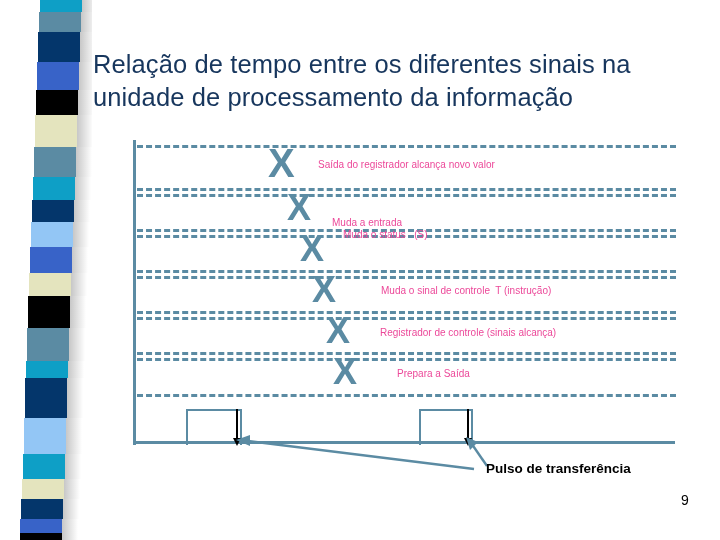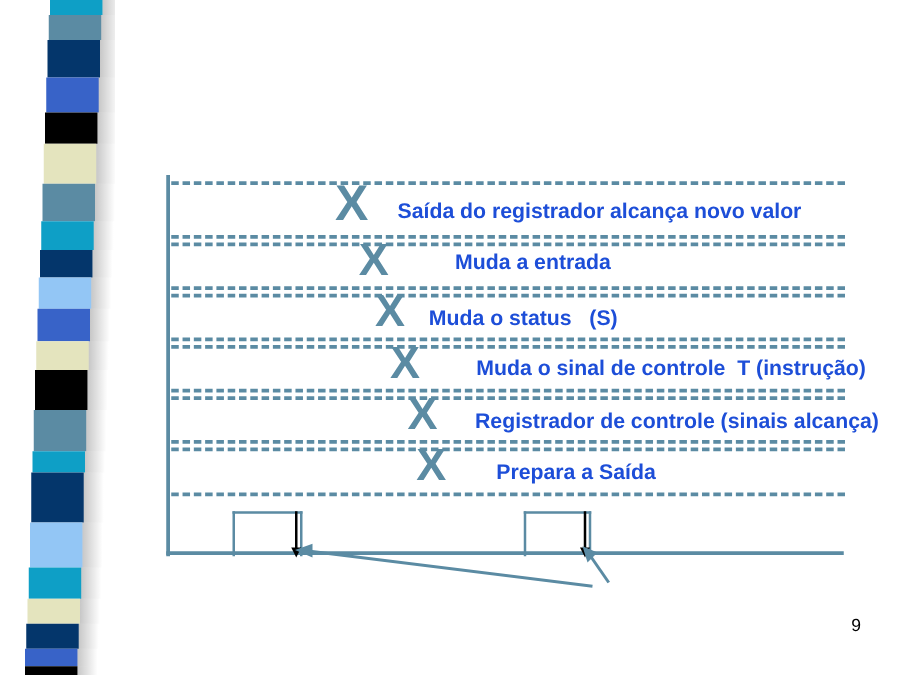--- a/index.html
+++ b/index.html
@@ -86,25 +86,25 @@
   .xmark {
     position: absolute;
     color: #5b8ba3;
     font-weight: bold;
     font-family: "Liberation Sans", sans-serif;
     line-height: 1;
     user-select: none;
   }
   .row-label {
     position: absolute;
-    color: #1d4ed8;
-    font-weight: bold;
+    color: #ec4899;
+    font-weight: normal;
     font-family: "Liberation Sans", sans-serif;
     white-space: pre;
-    font-size: 17px;
+    font-size: 10px;
   }
 
   
   .pulse {
     position: absolute;
     border-left: 2px solid #5b8ba3;
     border-top: 2px solid #5b8ba3;
     border-right: 2px solid #5b8ba3;
     border-bottom: 0;
   }
@@ -200,37 +200,38 @@
       <div class="stripe-block" style="top: 479px; height: 20px; left: 22px; width: 42px; background: rgb(228, 228, 190);"></div>
       <div class="stripe-shadow" style="left: 64px; top: 479px; height: 20px;"></div>
       <div class="stripe-block" style="top: 499px; height: 20px; left: 21px; width: 42px; background: rgb(4, 54, 107);"></div>
       <div class="stripe-shadow" style="left: 63px; top: 499px; height: 20px;"></div>
       <div class="stripe-block" style="top: 519px; height: 14px; left: 20px; width: 42px; background: rgb(56, 99, 200);"></div>
       <div class="stripe-shadow" style="left: 62px; top: 519px; height: 14px;"></div>
       <div class="stripe-block" style="top: 533px; height: 7px; left: 20px; width: 42px; background: rgb(0, 0, 0);"></div>
       <div class="stripe-shadow" style="left: 62px; top: 533px; height: 7px;"></div>
     </div>
 
+  <div id="title">Relação de tempo entre os diferentes sinais na unidade de processamento da informação</div>
 
   <div id="diagram">
     <div class="axis-v"></div>
     <div class="axis-h"></div>
     <div id="signal-rows">
         <div class="dashline" style="left: 137px; width: 539px; top: 145px;"></div>
         <div class="dashline" style="left: 137px; width: 539px; top: 188px;"></div>
         <div class="xmark" style="font-size: 40px; left: 268px; top: 142.5px;">X</div>
         <div class="row-label" style="left: 318px; top: 159px;">Saída do registrador alcança novo valor</div>
         <div class="dashline" style="left: 137px; width: 539px; top: 194px;"></div>
         <div class="dashline" style="left: 137px; width: 539px; top: 229px;"></div>
         <div class="xmark" style="font-size: 36px; left: 287px; top: 189.9px;">X</div>
-        <div class="row-label" style="left: 332px; top: 200px; margin-left: 32px;">Muda a entrada</div>
+        <div class="row-label" style="left: 332px; top: 217px;">Muda a entrada</div>
         <div class="dashline" style="left: 137px; width: 539px; top: 235px;"></div>
         <div class="dashline" style="left: 137px; width: 539px; top: 270px;"></div>
         <div class="xmark" style="font-size: 36px; left: 300px; top: 230.9px;">X</div>
-        <div class="row-label" style="left: 343px; top: 245px; text-align: right;">Muda o status   (S)</div>
+        <div class="row-label" style="left: 343px; top: 229px; text-align: right;">Muda o status   (S)</div>
         <div class="dashline" style="left: 137px; width: 539px; top: 276px;"></div>
         <div class="dashline" style="left: 137px; width: 539px; top: 311px;"></div>
         <div class="xmark" style="font-size: 36px; left: 312px; top: 271.9px;">X</div>
         <div class="row-label" style="left: 381px; top: 285px;">Muda o sinal de controle  T (instrução)</div>
         <div class="dashline" style="left: 137px; width: 539px; top: 317px;"></div>
         <div class="dashline" style="left: 137px; width: 539px; top: 352px;"></div>
         <div class="xmark" style="font-size: 36px; left: 326px; top: 312.9px;">X</div>
         <div class="row-label" style="left: 380px; top: 327px;">Registrador de controle (sinais alcança)</div>
         <div class="dashline" style="left: 137px; width: 539px; top: 358px;"></div>
         <div class="dashline" style="left: 137px; width: 539px; top: 394px;"></div>
@@ -246,17 +247,18 @@
 
     <svg id="callout-svg" viewBox="0 0 720 540" xmlns="http://www.w3.org/2000/svg">
 
       <line x1="474" y1="469" x2="240" y2="440" stroke="#5b8ba3" stroke-width="2.4"></line>
       <polygon points="236,440 250,435 250,446" fill="#5b8ba3"></polygon>
 
       <line x1="487" y1="466" x2="469" y2="440" stroke="#5b8ba3" stroke-width="2.4"></line>
       <polygon points="466,437 478,442 470,450" fill="#5b8ba3"></polygon>
     </svg>
 
+    <div id="pulse-caption">Pulso de transferência</div>
   </div>
 
   <div id="page-number">9</div>
 
 </div>
 
 </body></html>

